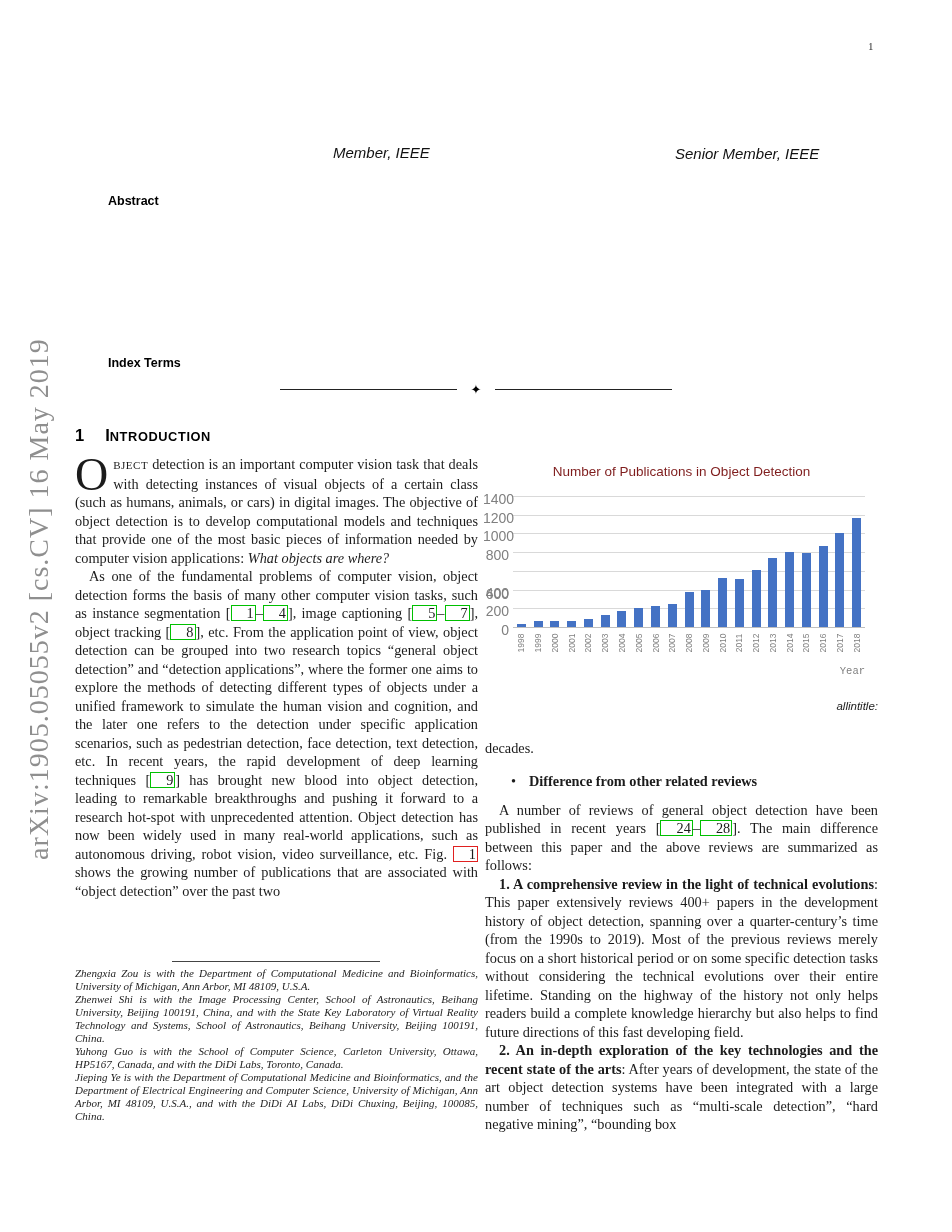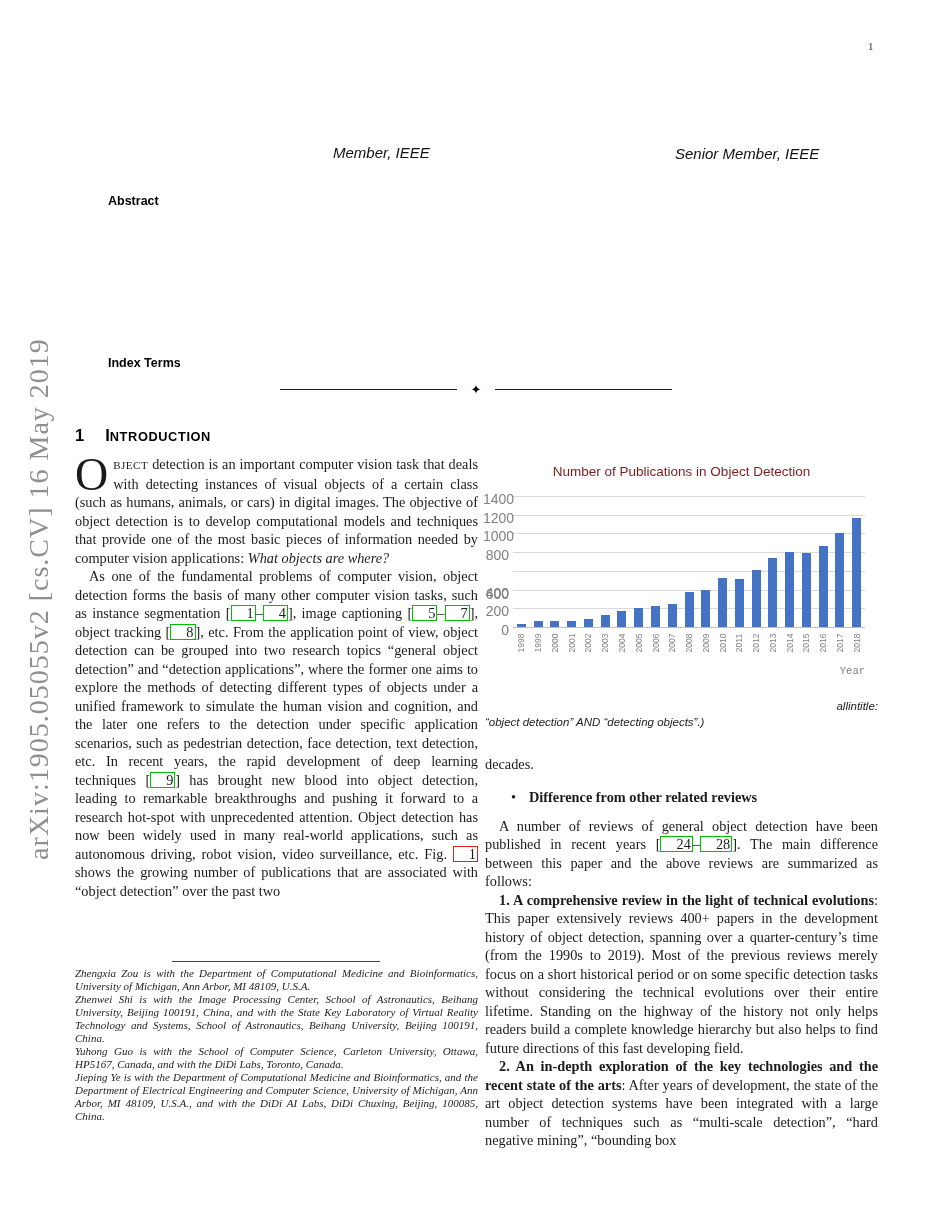--- a/index.html
+++ b/index.html
@@ -275,21 +275,20 @@
           <div class="xslot">
             <span class="xlab">2018</span>
           </div>
         </div>
         <div class="xaxis-label" style="left: 30px; width: 352px; top: 207px;">Year</div>
       </div>
   </div>
 
   <div class="right-col">
     <div class="cap-line1">allintitle:</div>
-    <div class="cap-line2">“object detection” AND “detecting objects”.)</div>
 
     <p class="body-par decades">decades.</p>
 
     <div class="bullet-row">
       <span class="bullet-marker">•</span><span class="bullet-text">Difference from other related reviews</span>
     </div>
 
     <p class="body-par indent pA"><span class="seg-plain">A number of reviews of general object detection have been published in recent years [</span><span class="seg-cite-green">24</span><span class="seg-plain">–</span><span class="seg-cite-green">28</span><span class="seg-plain">]. The main difference between this paper and the above reviews are summarized as follows:</span></p>
     <p class="body-par indent rp"><span class="seg-bold">1. A comprehensive review in the light of technical evolutions</span><span class="seg-plain">: This paper extensively reviews 400+ papers in the development history of object detection, spanning over a quarter-century’s time (from the 1990s to 2019). Most of the previous reviews merely focus on a short historical period or on some specific detection tasks without considering the technical evolutions over their entire lifetime. Standing on the highway of the history not only helps readers build a complete knowledge hierarchy but also helps to find future directions of this fast developing field.</span></p>
     <p class="body-par indent rp"><span class="seg-bold">2. An in-depth exploration of the key technologies and the recent state of the arts</span><span class="seg-plain">: After years of development, the state of the art object detection systems have been integrated with a large number of techniques such as “multi-scale detection”, “hard negative mining”, “bounding box</span></p>

